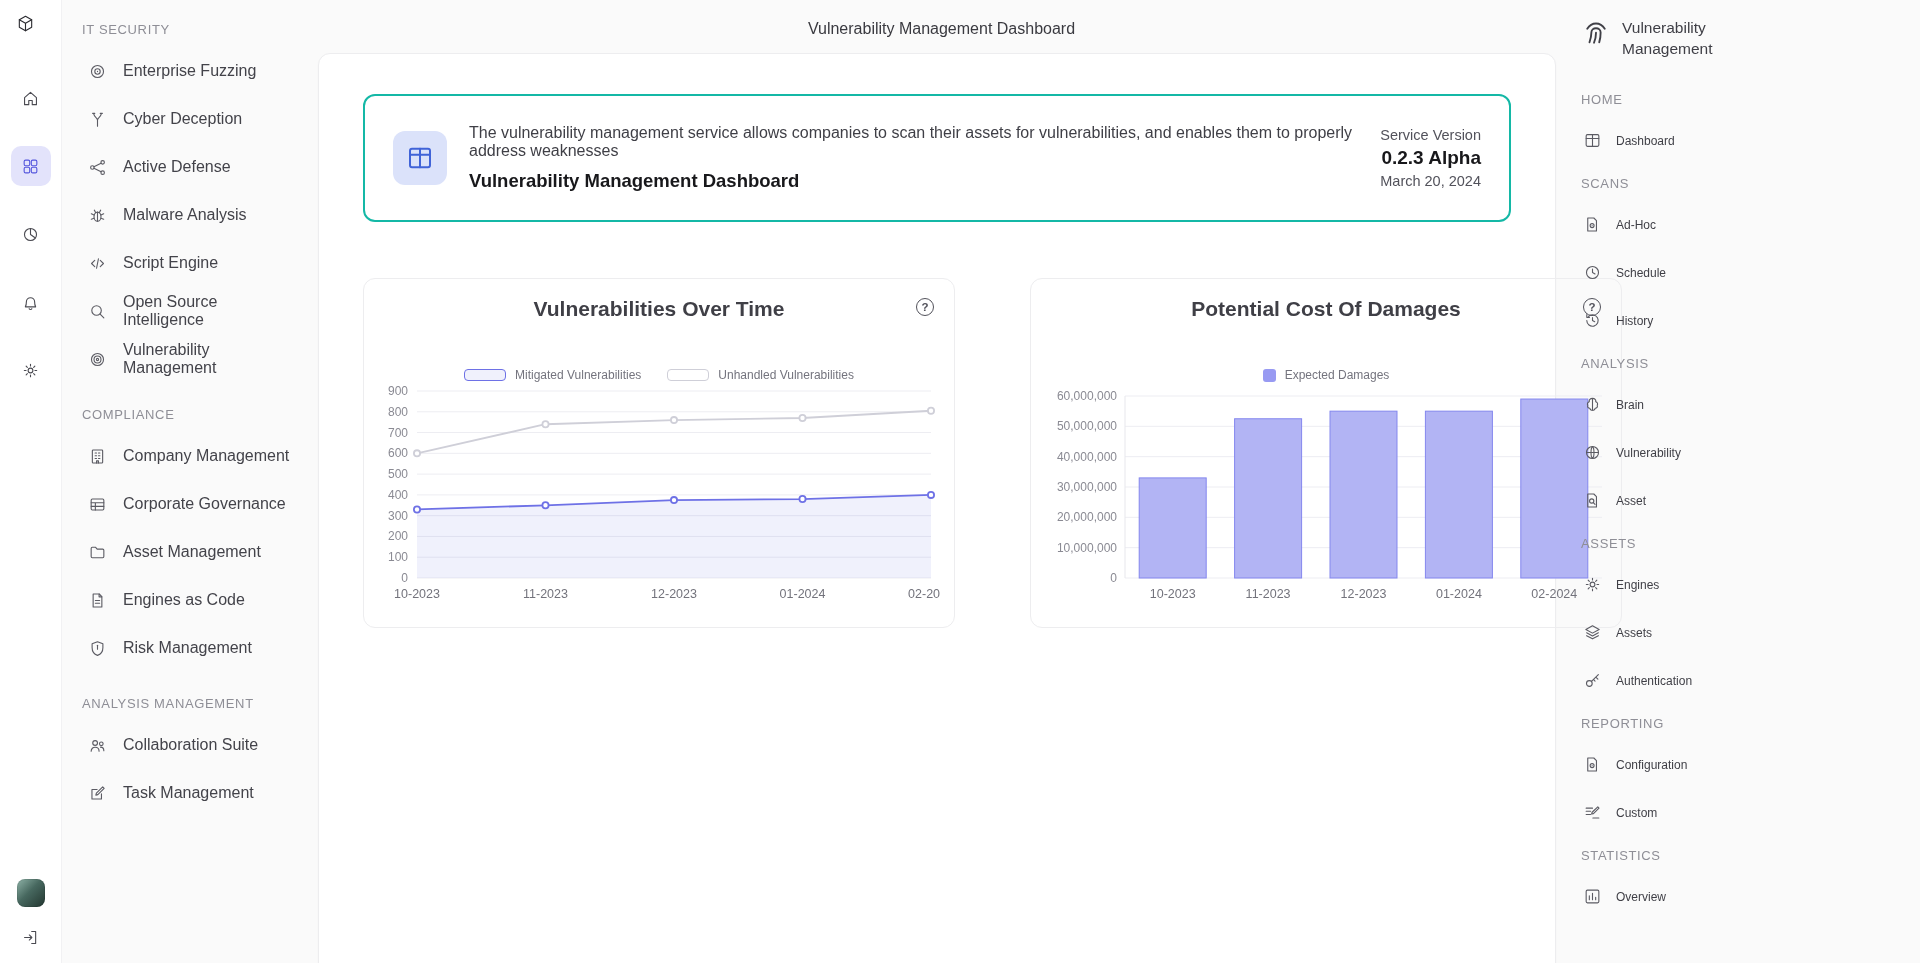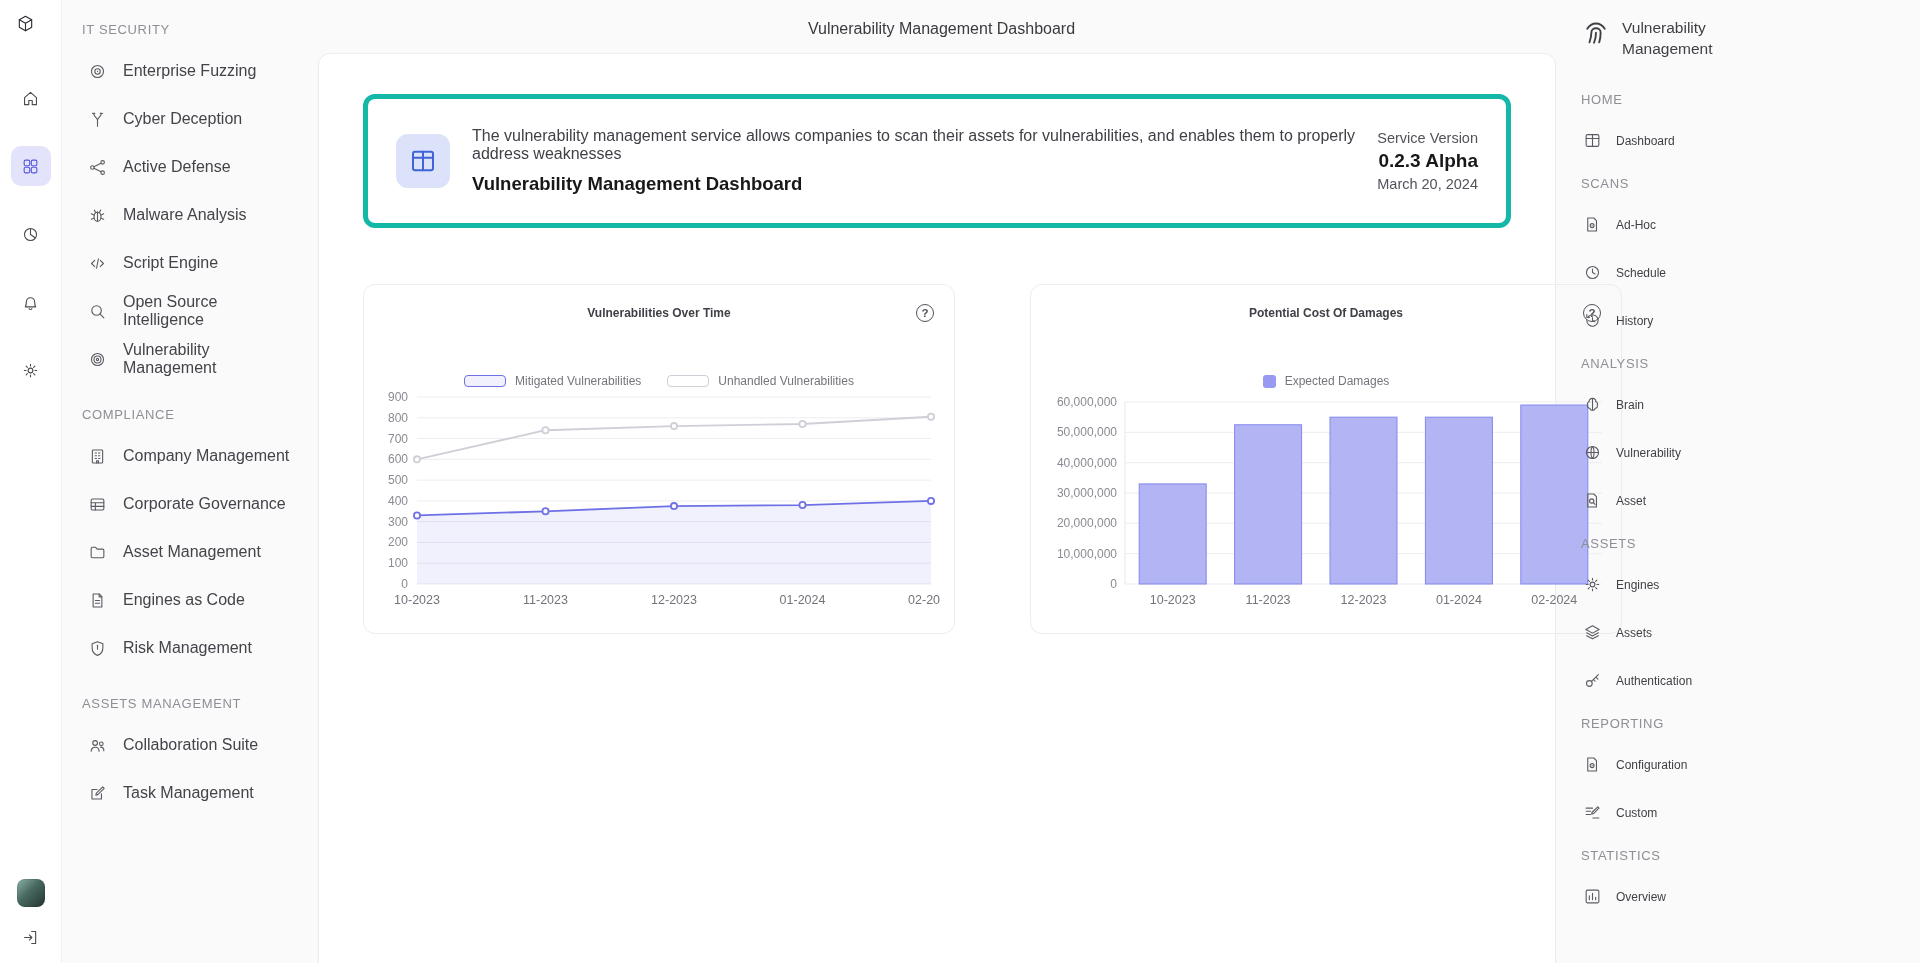--- a/index.html
+++ b/index.html
@@ -59,41 +59,41 @@
   .page-title { text-align:center; font-size:16px; color:#3a3a40; padding:20px 0 15px; }
   .content-card {
     flex:1; background:#fff; border:1px solid #ededef; border-radius:12px;
     margin:0 15px -12px 6px; padding:40px 44px;
     box-shadow:0 1px 2px rgba(0,0,0,.03);
   }
 
   
   .banner {
     display:flex; align-items:center; gap:22px;
-    border:5px solid #14b8a6; border-radius:12px; padding:28px;
+    border:2px solid #14b8a6; border-radius:12px; padding:28px;
   }
   .banner-icon {
     width:54px; height:54px; border-radius:12px; background:#dbe2fa; color:#4063d8;
     display:flex; align-items:center; justify-content:center; flex:none;
   }
   .banner-icon svg.ic { width:30px; height:30px; stroke-width:1.6; }
   .banner-text { flex:1; min-width:0; }
   .banner-desc { font-size:16px; color:#3f3f46; margin-bottom:10px; }
   .banner-title { font-size:18.5px; font-weight:700; color:#18181b; }
   .banner-version { text-align:right; color:#52525b; font-size:14.5px; flex:none; }
   .banner-version .ver { font-size:19px; font-weight:700; color:#18181b; margin:4px 0; }
 
   
   .charts-row { display:flex; gap:75px; margin-top:56px; }
   .chart-card {
     width:592px; border:1px solid #ededef; border-radius:12px;
     padding:18px 16px 16px; flex:none;
   }
   .chart-head { position:relative; text-align:center; height:22px; }
-  .chart-title { font-size:12px; font-weight:600; color:#3f3f46; display:inline-block; }
+  .chart-title { font-size:21px; font-weight:600; color:#3f3f46; display:inline-block; }
   .help {
     position:absolute; right:4px; top:1px; width:18px; height:18px;
     border:1.4px solid #52525b; border-radius:50%;
     display:flex; align-items:center; justify-content:center;
     font-size:11.5px; font-weight:600; color:#52525b; cursor:pointer;
   }
   .chart-legend {
     display:flex; justify-content:center; align-items:center; gap:26px;
     margin-top:48px; height:16px;
   }
@@ -386,21 +386,21 @@
       </div>
       <div class="side-item">
         <svg class="ic">
             <use href="#i-shield"></use>
           </svg>
         <span>Risk Management</span>
       </div>
     </div>
 
     <div class="side-section">
-      <div class="side-header">ASSETS MANAGEMENT</div>
+      <div class="side-header">ANALYSIS MANAGEMENT</div>
       <div class="side-item">
         <svg class="ic">
             <use href="#i-people"></use>
           </svg>
         <span>Collaboration Suite</span>
       </div>
       <div class="side-item">
         <svg class="ic">
             <use href="#i-edit"></use>
           </svg>

